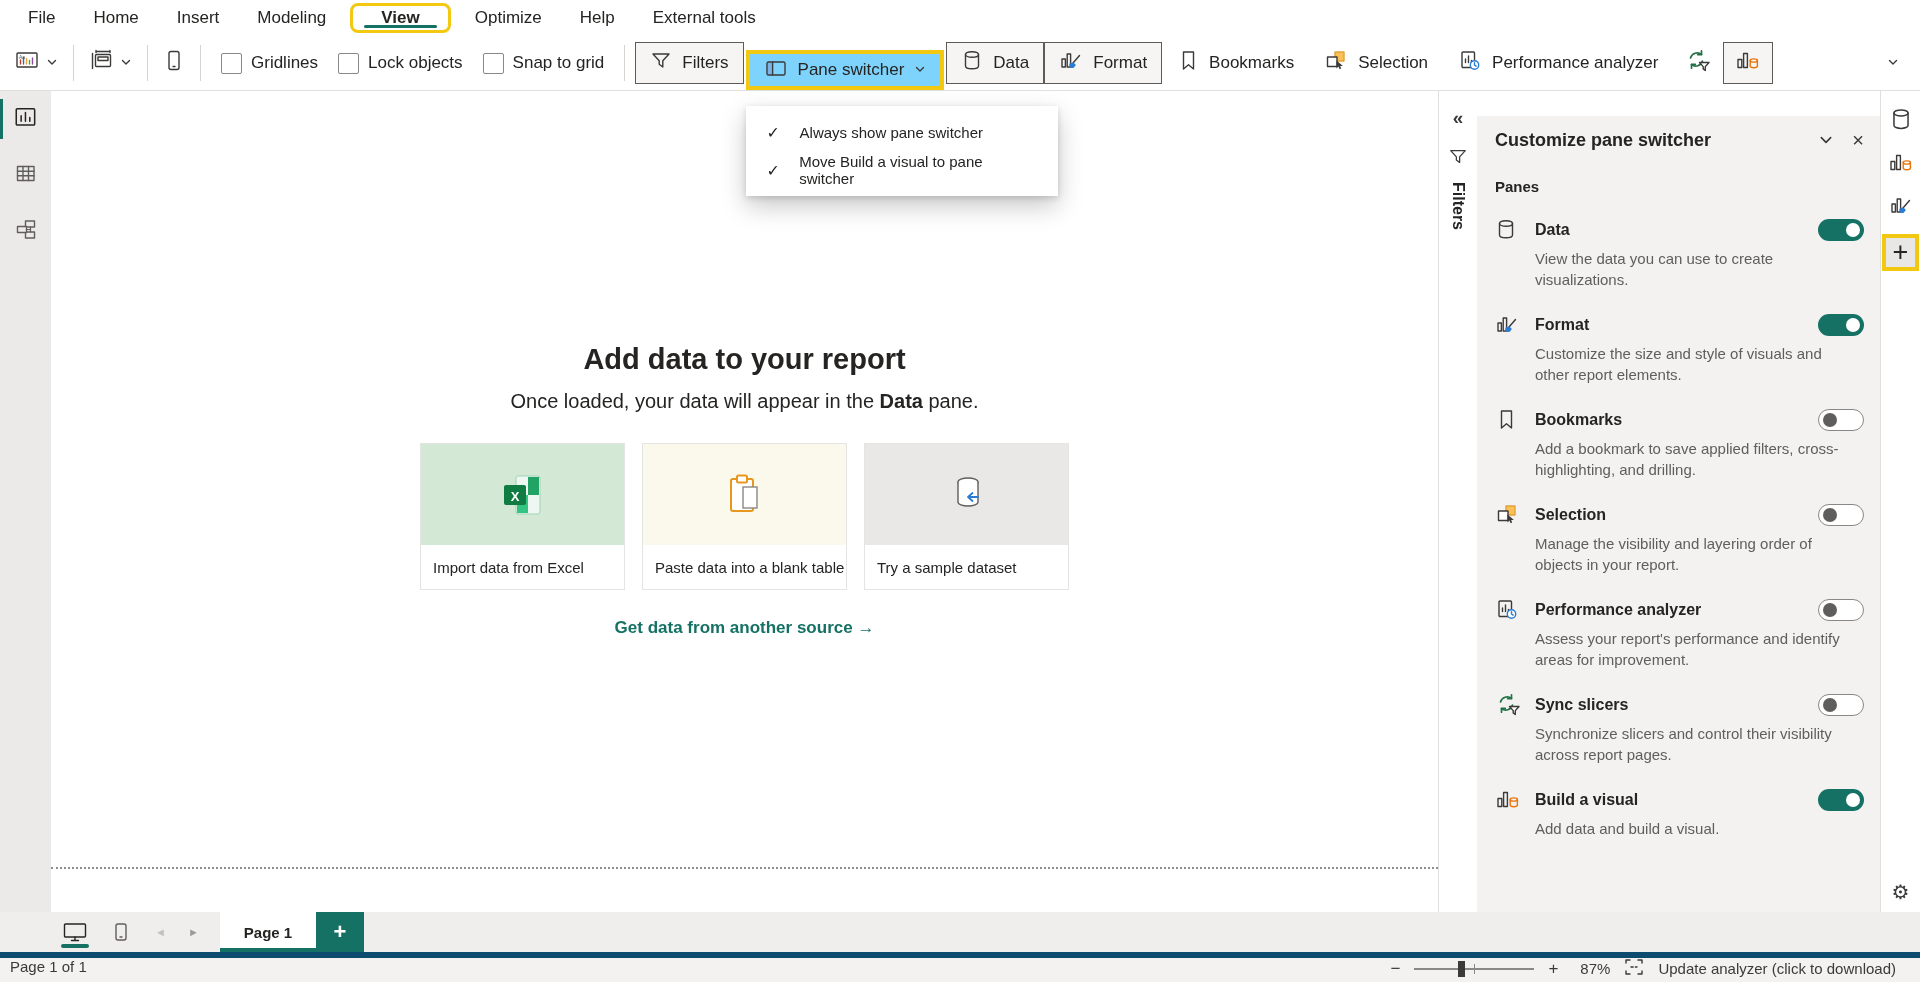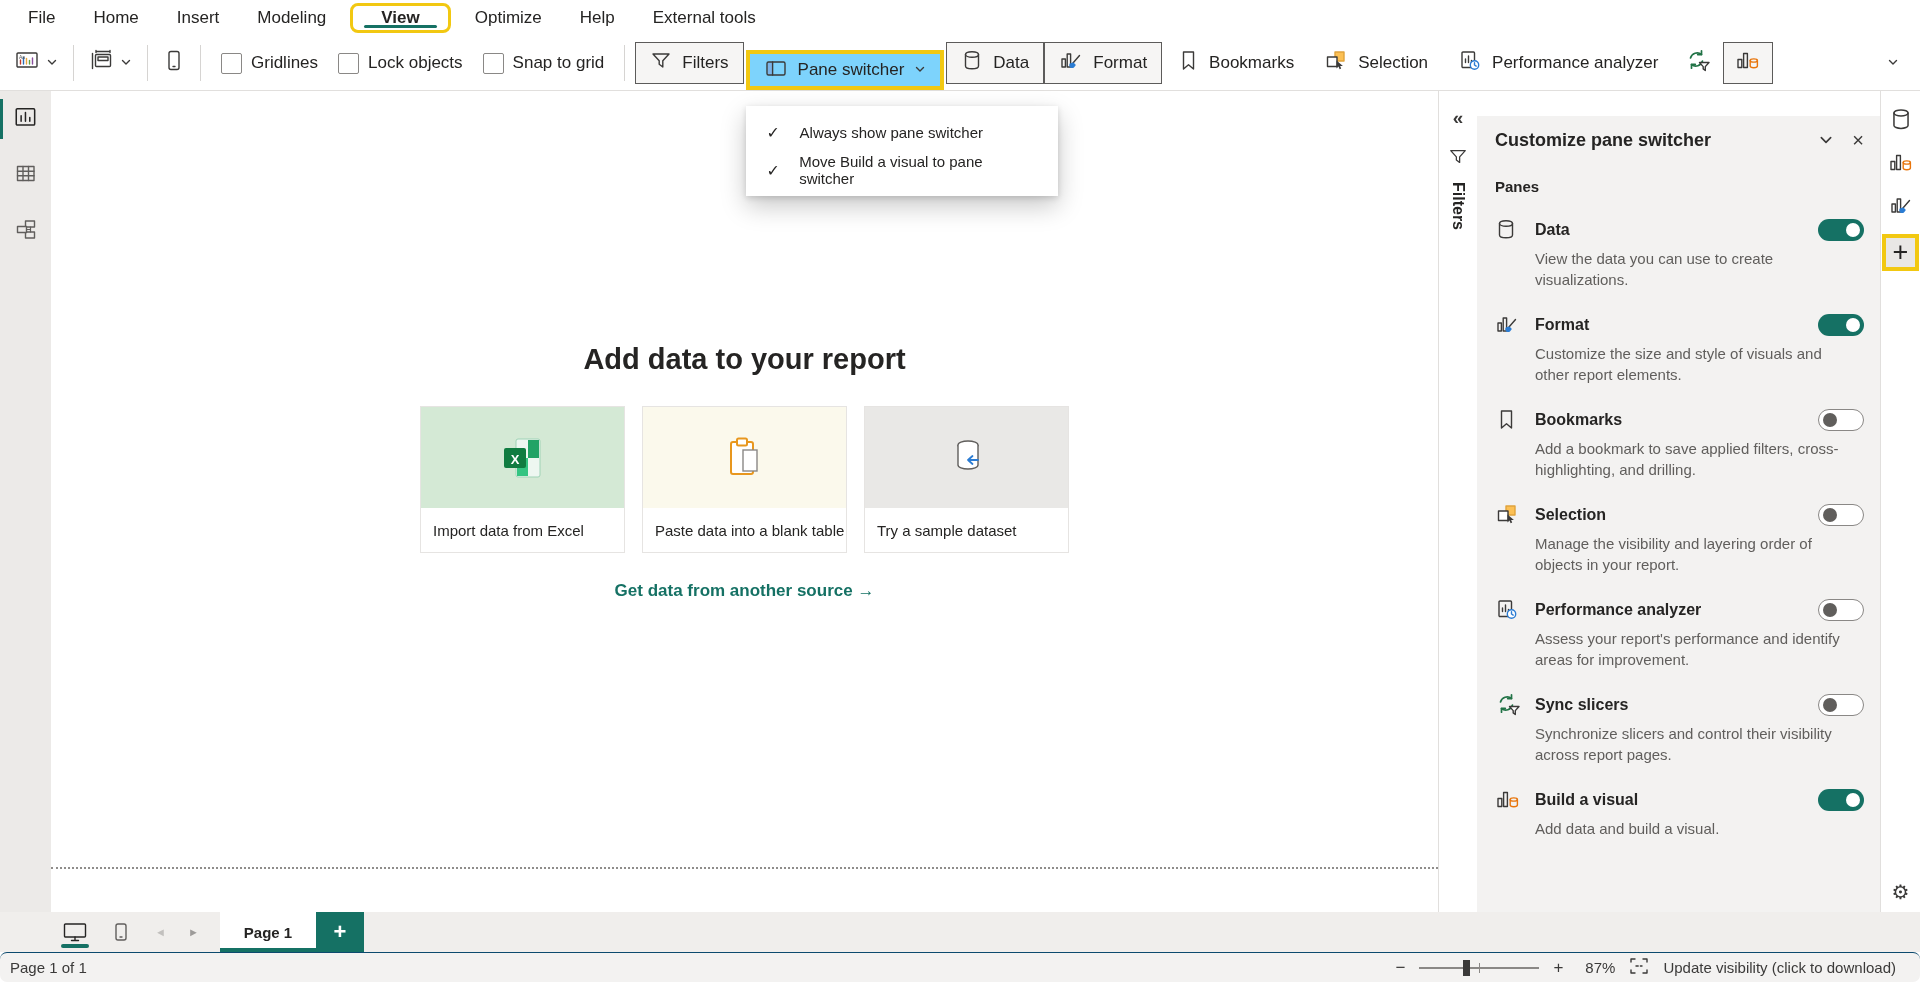--- a/index.html
+++ b/index.html
@@ -83,21 +83,21 @@
   .pagebar { flex:0 0 40px; background:#f0eeec; display:flex; align-items:stretch; padding-left:52px; }
   .pb-view { width:46px; display:flex; align-items:center; justify-content:center; position:relative; }
   .pb-view.active::after { content:""; position:absolute; bottom:4px; left:9px; right:9px; height:4px; background:#157164; border-radius:2px; }
   .pb-nav { width:33px; display:flex; align-items:center; justify-content:center; font-size:11px; color:#c2c0be; }
   .pb-nav.dim2 { color:#9d9b99; }
   .pb-tab { width:96px; margin-left:10px; background:#fff; display:flex; align-items:center; justify-content:center; font-size:15px; position:relative;font-weight:bold; }
   .pb-tab::after { content:""; position:absolute; left:0; right:0; bottom:0; height:4px; background:#157164; }
   .pb-add { width:48px; background:#157164; color:#fff; display:flex; align-items:center; justify-content:center; font-size:22px; font-weight:700; }
 
   
-  .statusbar { flex:0 0 30px; background:#f3f2f1; border-top:1px solid #0c4a6e; display:flex; align-items:center; padding:0 10px; font-size:15px; color:#3b3a39;border-radius:7px; }
+  .statusbar { flex:0 0 30px; background:#f3f2f1; border-top:6px solid #0c4a6e; display:flex; align-items:flex-start; padding:0 10px; font-size:15px; color:#3b3a39; }
   .sb-left { flex:1; }
   .sb-right { display:flex; align-items:center; gap:14px; padding-right:14px; }
   .sb-glyph { font-size:17px; line-height:1; }
   .sb-slider { width:120px; height:2px; background:#8a8886; position:relative; }
   .sb-thumb { position:absolute; left:44px; top:-7px; width:7px; height:16px; background:#3b3a39; }
   .sb-tick { position:absolute; left:60px; top:-4px; width:1px; height:10px; background:#8a8886; }
   .sb-zoom { min-width:38px; text-align:right; }
 </style>
 </head>
 <body>
@@ -312,20 +312,21 @@
             <rect x="11.5" y="3" width="9" height="6"></rect>
             <rect x="11.5" y="14" width="9" height="6"></rect>
             <rect x="3.5" y="8.5" width="9" height="6" fill="#eceae8"></rect>
             <path d="M13 11.5h3.5V9M16.5 14v-2.5" stroke-width="1.2"></path>
           </svg>
       </div>
     </div>
 
     <div class="canvas">
       <div class="canvas-title">Add data to your report</div>
+      <div class="canvas-sub"><span>Once loaded, your data will appear in the </span><b>Data</b><span> pane.</span></div>
 
       <div class="cards">
         <div class="card">
           <div class="card-icon bg-excel">
             <svg width="46" height="44" viewBox="0 0 46 44">
                 <rect x="16" y="3" width="24" height="38" rx="2" fill="#eef7f1" stroke="#9fd3b6"></rect>
                 <rect x="28" y="4" width="11" height="18" fill="#21a366"></rect>
                 <rect x="17" y="22" width="11" height="18" fill="#33c481"></rect>
                 <rect x="4" y="12" width="22" height="20" rx="2" fill="#107c41"></rect>
                 <text x="15" y="27.5" font-size="13" font-weight="bold" fill="#fff" text-anchor="middle" font-family="sans-serif">X</text>
@@ -549,17 +550,17 @@
         <span class="sb-tick"></span>
       </span>
       <span class="sb-glyph">+</span>
       <span class="sb-zoom">87%</span>
       <span>
         <svg class="ic" width="20" height="18" viewBox="0 0 20 18">
             <path d="M2 5V2h4M14 2h4v3M18 13v3h-4M6 16H2v-3"></path>
             <path d="M7 9h6" stroke-dasharray="2.2 2.2"></path>
           </svg>
       </span>
-      <span>Update visibility (click to download)</span>
+      <span>Update analyzer (click to download)</span>
     </div>
   </div>
 
 </div>
 
 </body></html>

